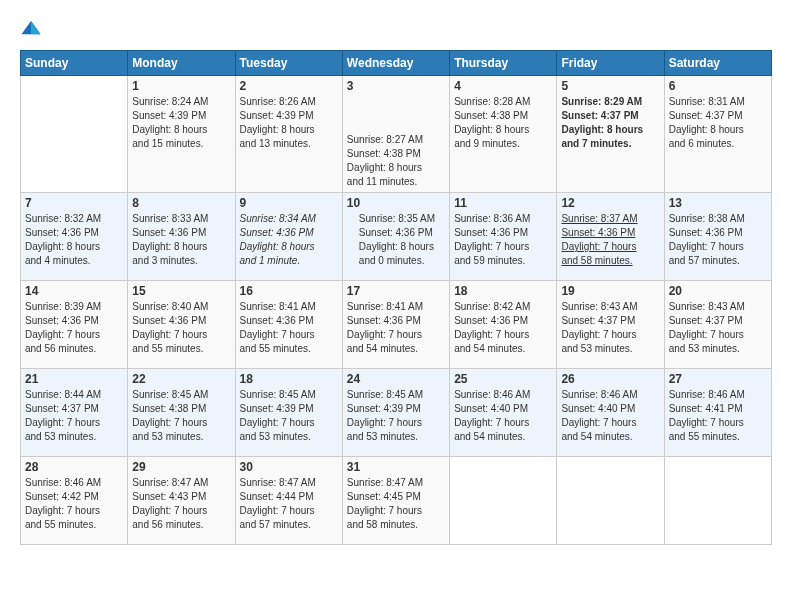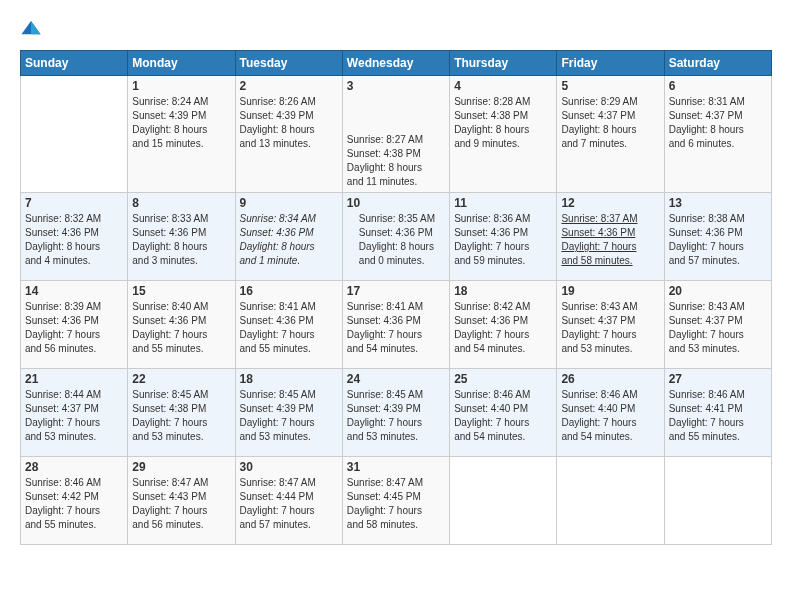--- a/index.html
+++ b/index.html
@@ -155,21 +155,21 @@
           </td>
           <td>
             <span class="day-number">4</span>
             <div class="day-info" style="white-space: pre-line;">Sunrise: 8:28 AM
 Sunset: 4:38 PM
 Daylight: 8 hours
 and 9 minutes.</div>
           </td>
           <td>
             <span class="day-number">5</span>
-            <div class="day-info" style="white-space: pre-line;">Sunrise: 8:29 AM
+            <div class="day-info" style="white-space: pre-line; font-weight: bold;">Sunrise: 8:29 AM
 Sunset: 4:37 PM
 Daylight: 8 hours
 and 7 minutes.</div>
           </td>
           <td>
             <span class="day-number">6</span>
             <div class="day-info" style="white-space: pre-line;">Sunrise: 8:31 AM
 Sunset: 4:37 PM
 Daylight: 8 hours
 and 6 minutes.</div>

